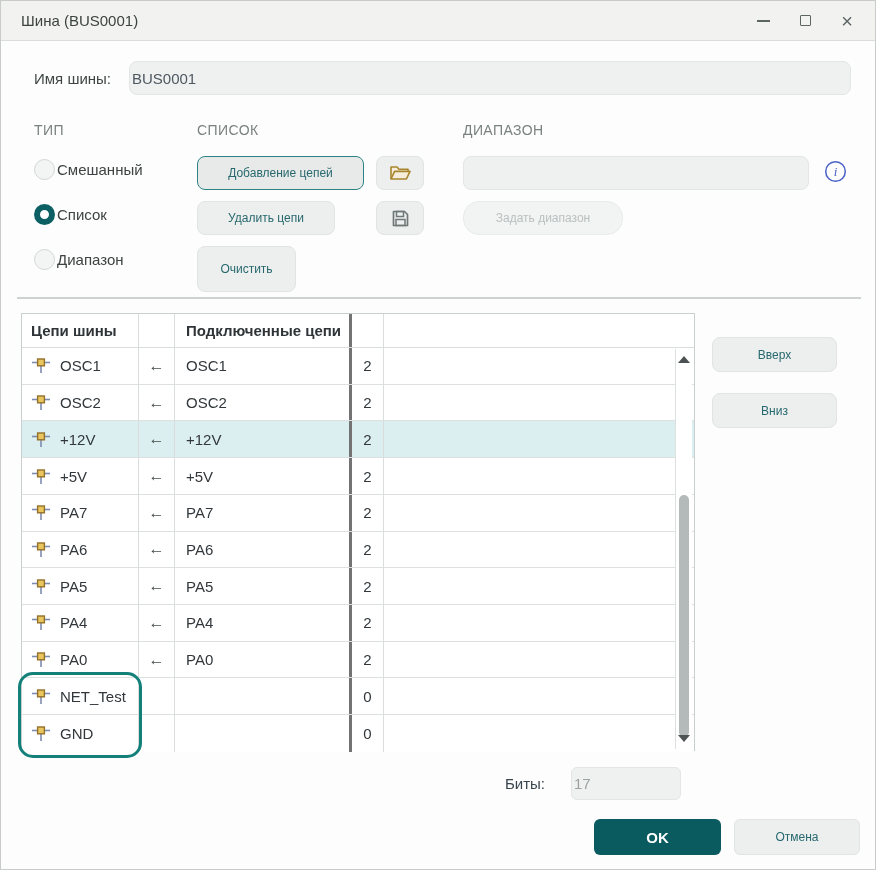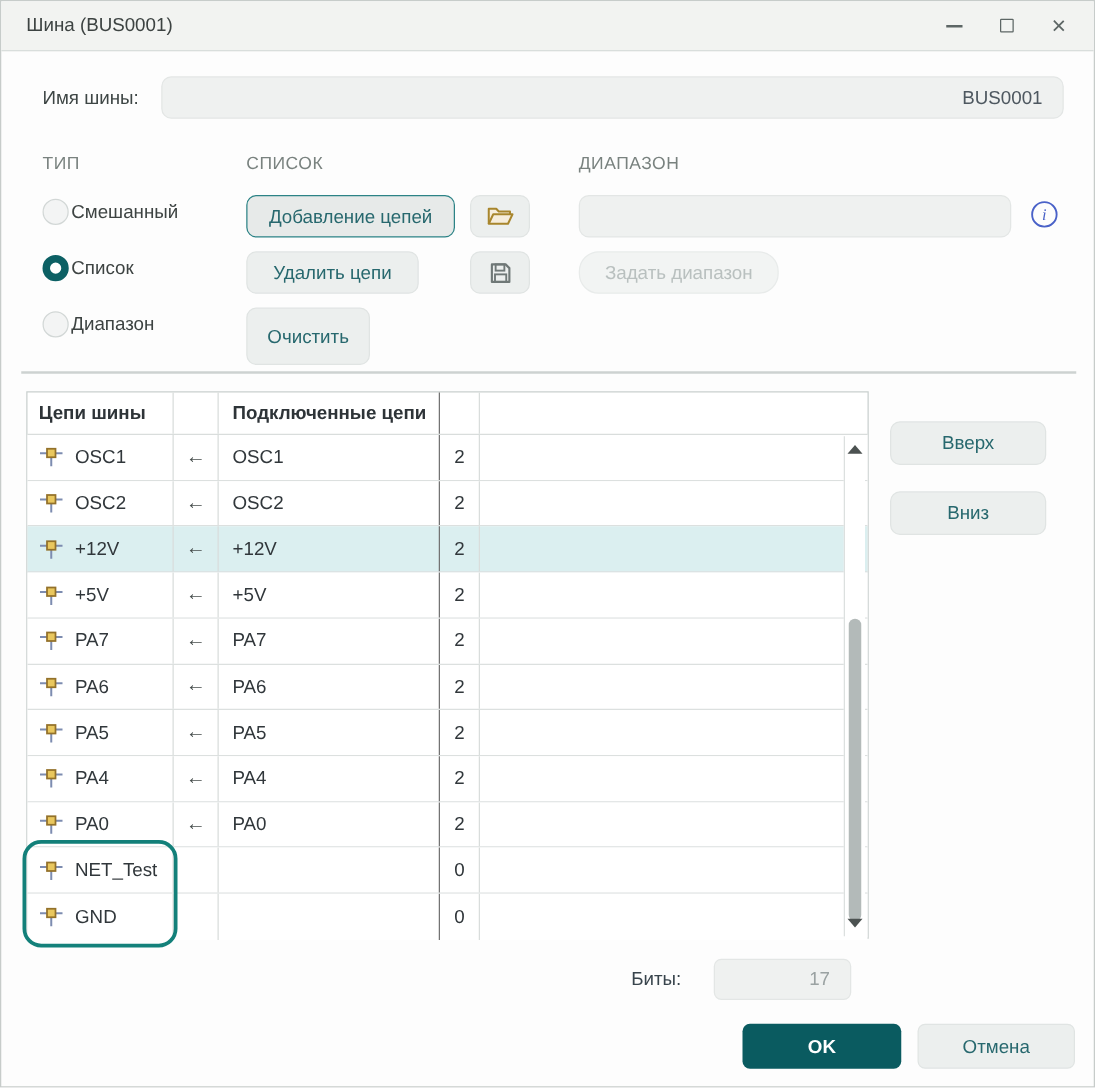--- a/index.html
+++ b/index.html
@@ -20,25 +20,25 @@
   .wbtn { width:32px; height:30px; display:flex; align-items:center; justify-content:center; cursor:default; }
   .glyph-min { width:13px; height:2px; background:#5d6665; }
   .glyph-max { width:11px; height:11px; border:1.5px solid #5d6665; border-radius:1px; }
   .glyph-close { font-size:20px; color:#5d6665; line-height:1; }
   
   .lbl { position:absolute; font-size:15px; color:#3e4645; }
   .sec-lbl { position:absolute; font-size:14px; color:#79827f; letter-spacing:.4px; }
   .field {
     position:absolute; background:#eff1f0; border:1px solid #e3e6e5; border-radius:8px;
     font-family:"Liberation Sans", sans-serif; font-size:15px; color:#4e5860;
-    padding:0 16px; outline:none;text-align:right;
+    padding:0 2px; outline:none;
   }
   .btn {
     position:absolute; background:#ecefee; border:1px solid #e0e4e3; border-radius:8px;
-    font-family:"Liberation Sans", sans-serif; font-size:15px; color:#27686e;
+    font-family:"Liberation Sans", sans-serif; font-size:12px; color:#27686e;
     display:flex; align-items:center; justify-content:center; cursor:default;
   }
   .btn.active { border:1.5px solid #2c8386; background:#e7eae9; }
   .btn.disabled { background:#f2f4f3; border-color:#e8ebea; color:#b9c0bf;border-radius:16px; }
   .iconbtn { padding:0; }
   
   .radio-row { position:absolute; left:33px; display:flex; align-items:center; height:21px; }
   .radio { width:21px; height:21px; border-radius:50%; background:#f3f4f4; border:1px solid #d2d7d6; }
   .radio.on { background:#ffffff; border:6px solid #0c6064; }
   .radio-label { margin-left:2px; font-size:15px; color:#3d4342; }
@@ -49,21 +49,21 @@
     position:absolute; left:20px; top:312px; width:674px; height:438px;
     border:1px solid #c9cfce; background:#fff;
   }
   .thead { display:flex; height:34px; border-bottom:1px solid #d9dddc; }
   .trow { display:flex; height:36.72px; border-bottom:1px solid #dce0df; background:#fff; }
   .trow.hl { background:#dbeff0; }
   .trow:last-child { border-bottom:none; }
   .c { display:flex; align-items:center; font-size:15px; color:#31373b; overflow:hidden; }
   .c1 { width:117px; border-right:1px solid #d9dddc; padding-left:9px; }
   .c2 { width:36px;  border-right:1px solid #d9dddc; justify-content:center; color:#474e4d; font-size:16px; }
-  .c3 { width:177px; border-right:1px solid #737373; padding-left:11px; }
+  .c3 { width:177px; border-right:3px solid #737373; padding-left:11px; }
   .c4 { width:32px;  border-right:1px solid #d9dddc; justify-content:center; }
   .c5 { flex:1; }
   .thead .c { font-weight:700; color:#2e3438; }
   .neticon { display:inline-flex; margin-right:9px; flex:0 0 auto; }
   
   .vscroll {
     position:absolute; top:35px; right:2px; bottom:1px; width:17px;
     background:#ffffff; border-left:1px solid #dcе0df; border-left:1px solid #dce0df; z-index:4;
   }
   .sb-arrow-up, .sb-arrow-down { position:absolute; left:50%; transform:translateX(-50%); width:0; height:0; }

